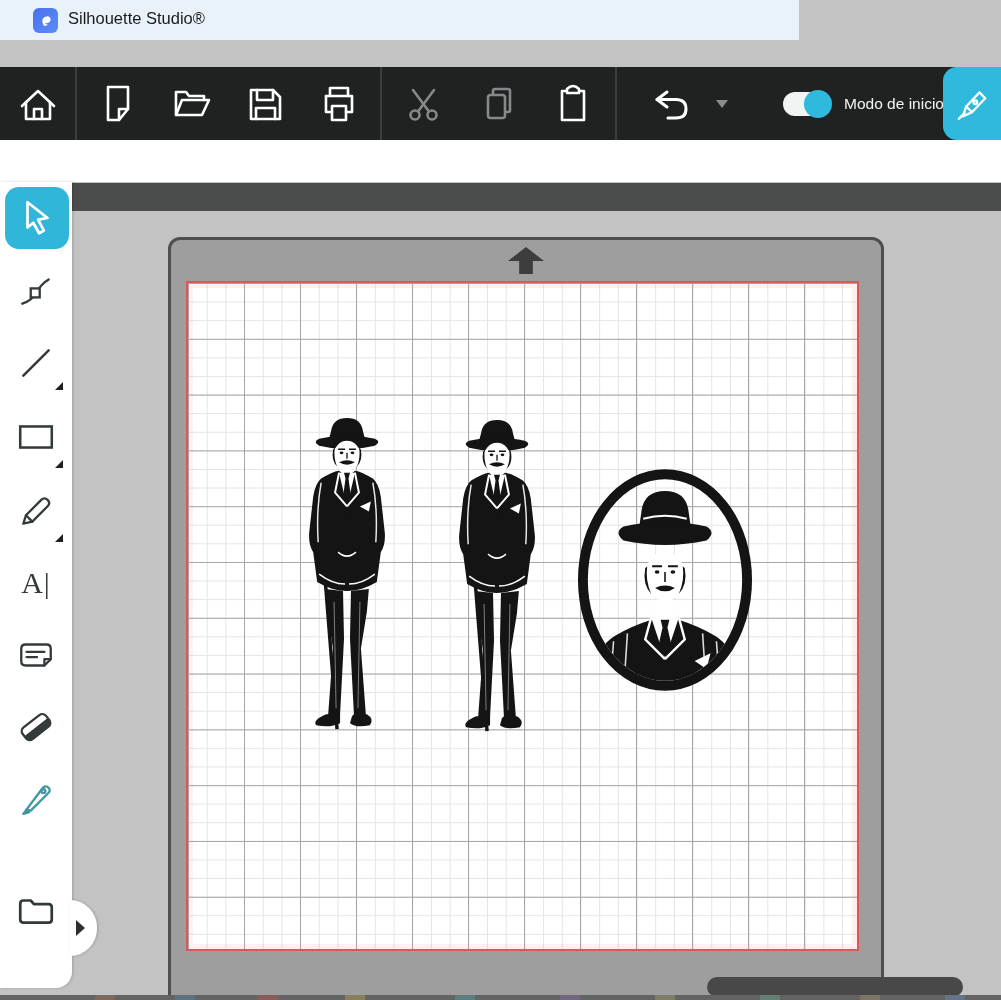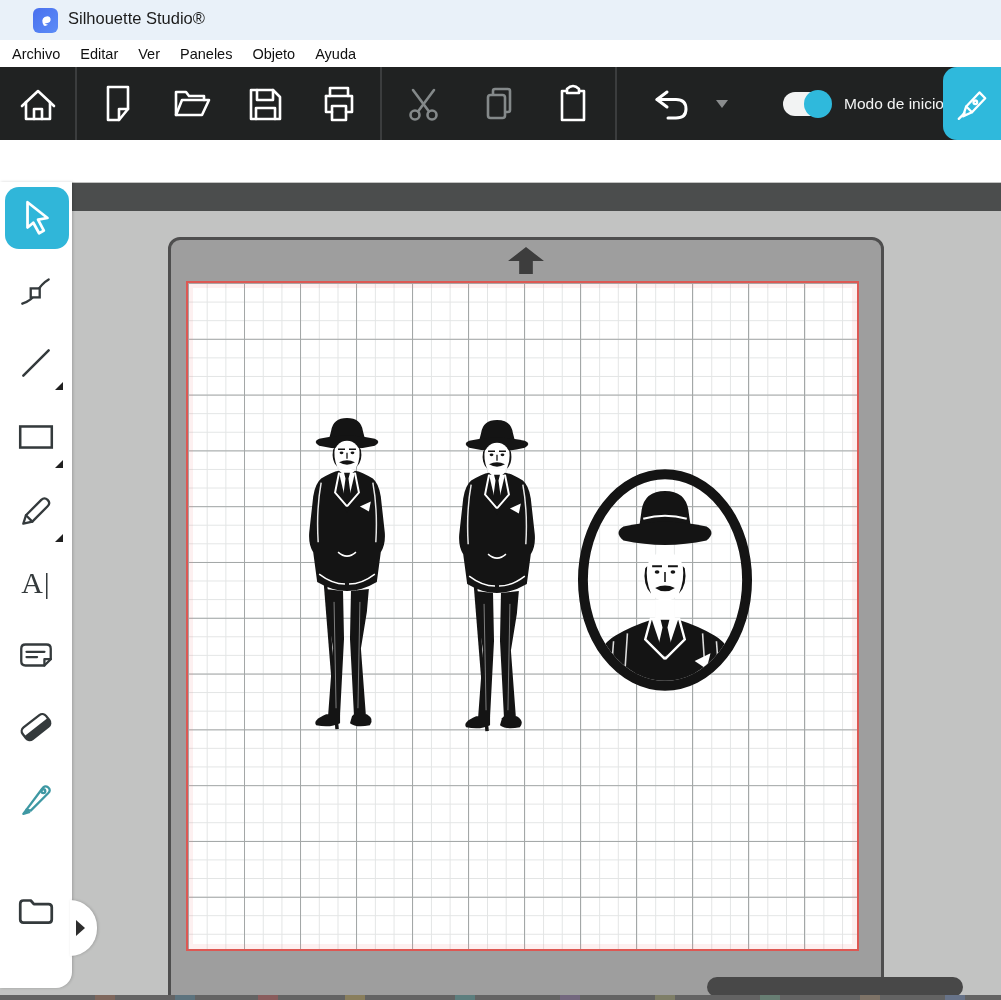--- a/index.html
+++ b/index.html
@@ -2,21 +2,21 @@
 <html><head>
 <meta charset="utf-8">
 <style>
   html,body{margin:0;padding:0;background:#888;}
   .screen{
     position:relative;width:1001px;height:1000px;overflow:hidden;
     font-family:"Liberation Sans",sans-serif;background:#c2c3c2;
     -webkit-font-smoothing:antialiased;
   }
   
-  .titlebar{position:absolute;left:0;top:0;width:1001px;height:40px;background:#e9f1f9;display:flex;align-items:center;}
+  .titlebar{position:absolute;left:0;top:0;width:799px;height:40px;background:#e9f1f9;display:flex;align-items:center;}
   .app-logo{position:absolute;left:33px;top:8px;width:25px;height:25px;border-radius:6px;
     background:linear-gradient(135deg,#4a70ee,#5b8cf7);display:flex;align-items:center;justify-content:center;}
   .app-title{position:absolute;left:68px;top:9px;font-size:16.5px;color:#1b1b1b;}
   
   .menubar{position:absolute;left:0;top:40px;width:1001px;height:27px;background:#ffffff;display:flex;align-items:center;padding-left:2px;box-sizing:border-box;}
   .menu-item{font-size:14.5px;color:#101010;padding:0 10px;cursor:default;}
   
   .toolbar{position:absolute;left:0;top:67px;width:1001px;height:73px;background:#202222;display:flex;align-items:center;}
   .tb-group{display:flex;align-items:center;height:100%;}
   .tb-divider{width:2px;height:73px;background:#3b3d3e;flex:none;}
@@ -147,28 +147,20 @@
 
   <div class="titlebar">
     <div class="app-logo">
       <svg width="17" height="17" viewBox="0 0 20 20">
           <path d="M8 16 Q4 9 9 6 Q15 3 16 8 Q16.5 14 9 13 Q11 15 13 15 Q10 17 8 16 Z" fill="#ffffff"></path>
         </svg>
     </div>
     <span class="app-title">Silhouette Studio®</span>
   </div>
 
-  <div class="menubar">
-    <span class="menu-item">Archivo</span>
-    <span class="menu-item">Editar</span>
-    <span class="menu-item">Ver</span>
-    <span class="menu-item">Paneles</span>
-    <span class="menu-item">Objeto</span>
-    <span class="menu-item">Ayuda</span>
-  </div>
 
   <div class="toolbar">
     <div class="tb-group" style="width:75px;justify-content:center;">
       <div class="tb-btn">
         <svg width="46" height="46" viewBox="0 0 46 46" fill="none" stroke="#ffffff" stroke-width="2.6" stroke-linejoin="round" stroke-linecap="round">
           <path d="M7 25 L23 10 L39 25"></path>
             <path d="M11 21 V38 H35 V21"></path>
             <path d="M19 38 V28 H27 V38"></path>
         </svg>
       </div>

